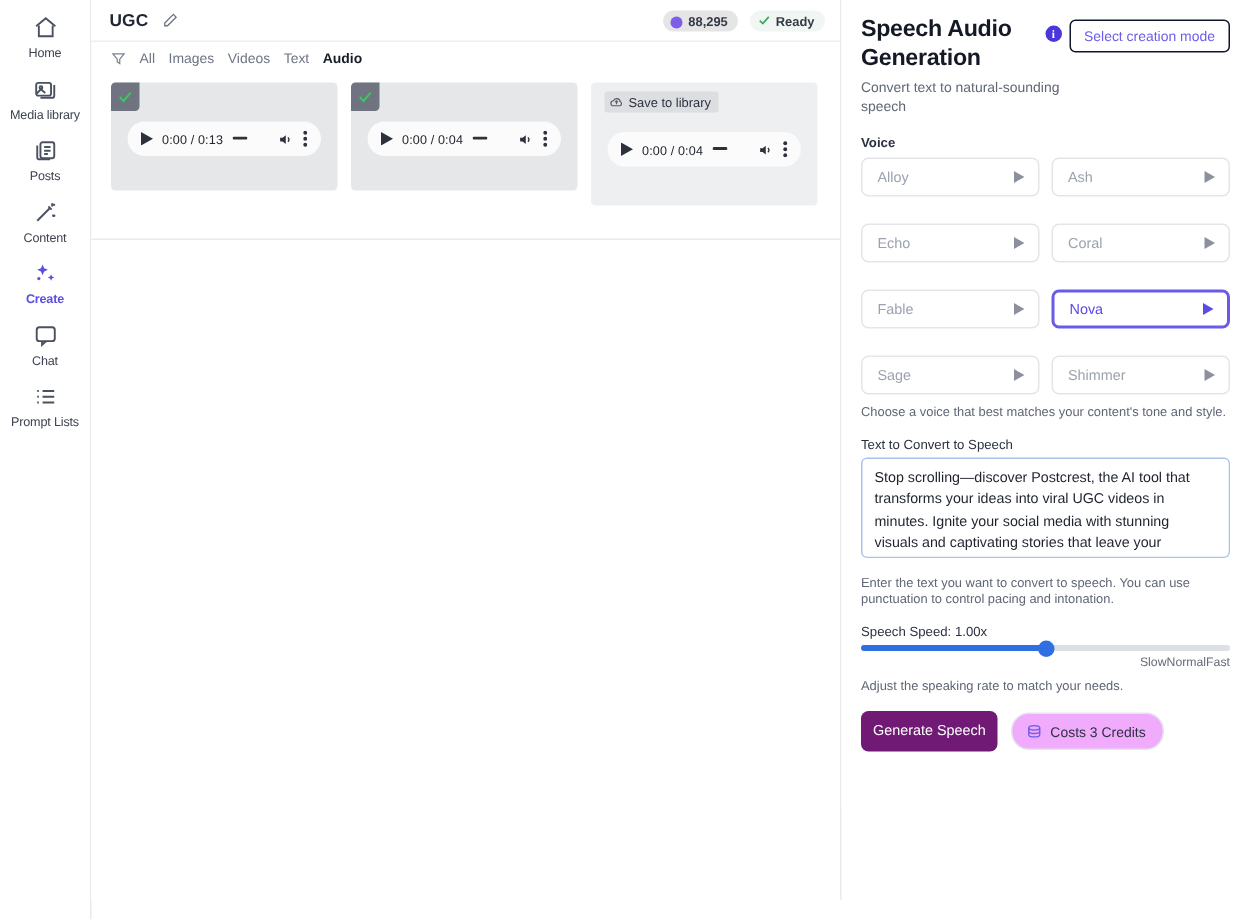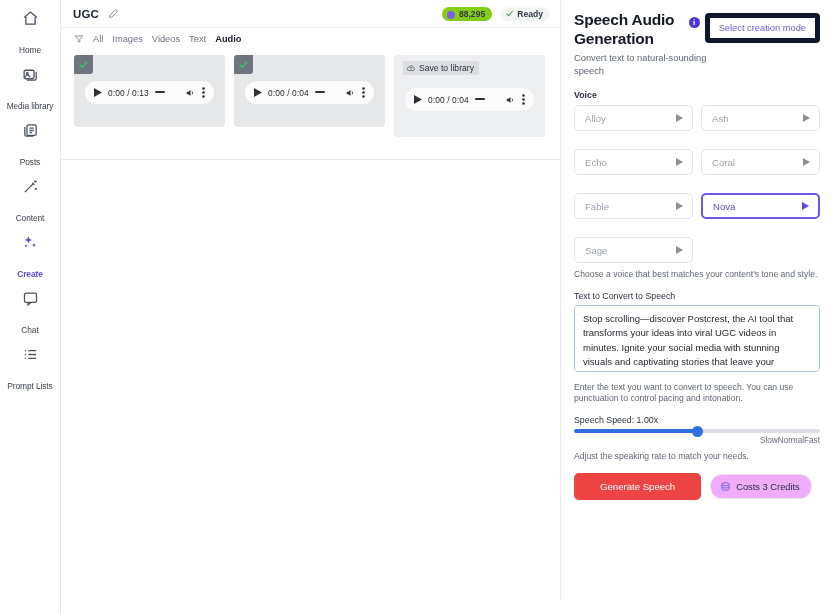--- a/index.html
+++ b/index.html
@@ -20,21 +20,21 @@
     display: flex; flex-direction: column;
     align-items: center;
     padding-top: 4px;
     flex: 0 0 61px;
   }
   .nav-item {
     width: 61px;
     padding: 6px 1px 5px;
     display: flex; flex-direction: column;
     align-items: center; justify-content: space-between;
-    gap: 18px;
+    gap: 3px;
     cursor: pointer;
     text-align: center;
   }
   .nav-ico { width: 17px; height: 17px; display: block; color: #4a5160; }
   .nav-ico svg { width: 17px; height: 17px; display: block; }
   .nav-label {
     font-size: 8.4px; line-height: 10px; color: #3d4351;
     white-space: nowrap; letter-spacing: -0.1px;
   }
   .nav-item.active .nav-ico { color: #5b4fe0; }
@@ -58,21 +58,21 @@
   }
   .proj-title { font-size: 11.5px; font-weight: 700; color: #202632; letter-spacing: .1px; }
   .pencil-btn {
     width: 14px; height: 14px; color: #6b7280; cursor: pointer;
     display: flex; align-items: center; justify-content: center;
   }
   .pencil-btn svg { width: 11px; height: 11px; display: block; }
   .topbar-spacer { flex: 1 1 auto; }
   .credits-badge {
     display: flex; align-items: flex-end; gap: 4px;
-    background: #84cc16; border-radius: 9px;
+    background: #e5e5e5; border-radius: 9px;
     padding: 2px 7px 2px 5px; cursor: pointer;
   }
   .coin { width: 8px; height: 8px; border-radius: 50%; background: #7c5fe6; display: block; }
   .credits-num { font-size: 8.6px; font-weight: 700; color: #333a48; }
   .ready-badge {
     display: flex; align-items: center; gap: 3px;
     background: #f2f6f3; border-radius: 9px;
     padding: 2px 7px 2px 5px;
   }
   .ready-check { width: 9px; height: 9px; color: #3aa760; display: block; }
@@ -153,21 +153,21 @@
   .r-head-spacer { flex: 1 1 auto; }
   .info-ico {
     width: 11px; height: 11px; border-radius: 50%;
     background: #4b37d9; color: #fff;
     font-size: 7.6px; font-weight: 700;
     display: flex; align-items: center; justify-content: center;
     margin-top: 7px; flex: 0 0 11px; cursor: pointer;
     font-family: "Liberation Serif", serif;
   }
   .mode-btn {
-    border: 5px solid #0f172a; border-radius: 4px;
+    border: 1px solid #0f172a; border-radius: 4px;
     background: #fff; color: #6a5ce8;
     font-size: 9.3px; font-family: inherit;
     padding: 5px 9px; margin-top: 3px;
     cursor: pointer; white-space: nowrap;
   }
   .r-sub {
     font-size: 9.3px; color: #5f6674; line-height: 12.5px;
     margin-top: 4px; max-width: 140px;
   }
   .sec-label {
@@ -221,24 +221,24 @@
     background: #2f6fe4; border: none; cursor: pointer;
   }
   .slider::-moz-range-thumb {
     width: 11px; height: 11px; border-radius: 50%;
     background: #2f6fe4; border: none; cursor: pointer;
   }
   .ticks { display: flex; justify-content: flex-end; margin-top: 3px; }
   .tick { font-size: 8.2px; color: #646b79; }
   .actions { display: flex; align-items: center; gap: 9px; margin-top: 11px; }
   .gen-btn {
-    background: #ef4444; color: #fff;
+    background: #701a75; color: #fff;
     border: none; border-radius: 5px;
     font-family: inherit; font-size: 9.6px; font-weight: 400;
-    padding: 8px 26px; cursor: pointer; white-space: nowrap;
+    padding: 8px 8px; cursor: pointer; white-space: nowrap;
   }
   .cost-chip {
     display: flex; align-items: center; gap: 5px;
     border: 1px solid #e4e5e9; border-radius: 12px;
     padding: 6px 11px 6px 9px; background: #f0abfc;
   }
   .cost-chip svg { width: 11px; height: 11px; color: #6a5ce8; display: block; }
   .cost-chip span { font-size: 9.3px; color: #2b3140; white-space: nowrap; }
 </style>
 </head>
@@ -504,20 +504,24 @@
         <span class="tri"></span>
       </div>
       <div class="voice-btn selected">
         <span class="voice-name">Nova</span>
         <span class="tri"></span>
       </div>
       <div class="voice-btn">
         <span class="voice-name">Sage</span>
         <span class="tri"></span>
       </div>
+      <div class="voice-btn">
+        <span class="voice-name">Shimmer</span>
+        <span class="tri"></span>
+      </div>
     </div>
 
     <div class="hint">Choose a voice that best matches your content's tone and style.</div>
 
     <div class="ta-label">Text to Convert to Speech</div>
     <textarea class="ta" placeholder="Enter the text you want to convert to speech" style="">Stop scrolling—discover Postcrest, the AI tool that transforms your ideas into viral UGC videos in minutes. Ignite your social media with stunning visuals and captivating stories that leave your audience wanting more!</textarea>
     <div class="hint">Enter the text you want to convert to speech. You can use punctuation to control pacing and intonation.</div>
 
     <div class="speed-label">Speech Speed: 1.00x</div>
     <input class="slider" type="range" min="0" max="100" value="50" style="">

